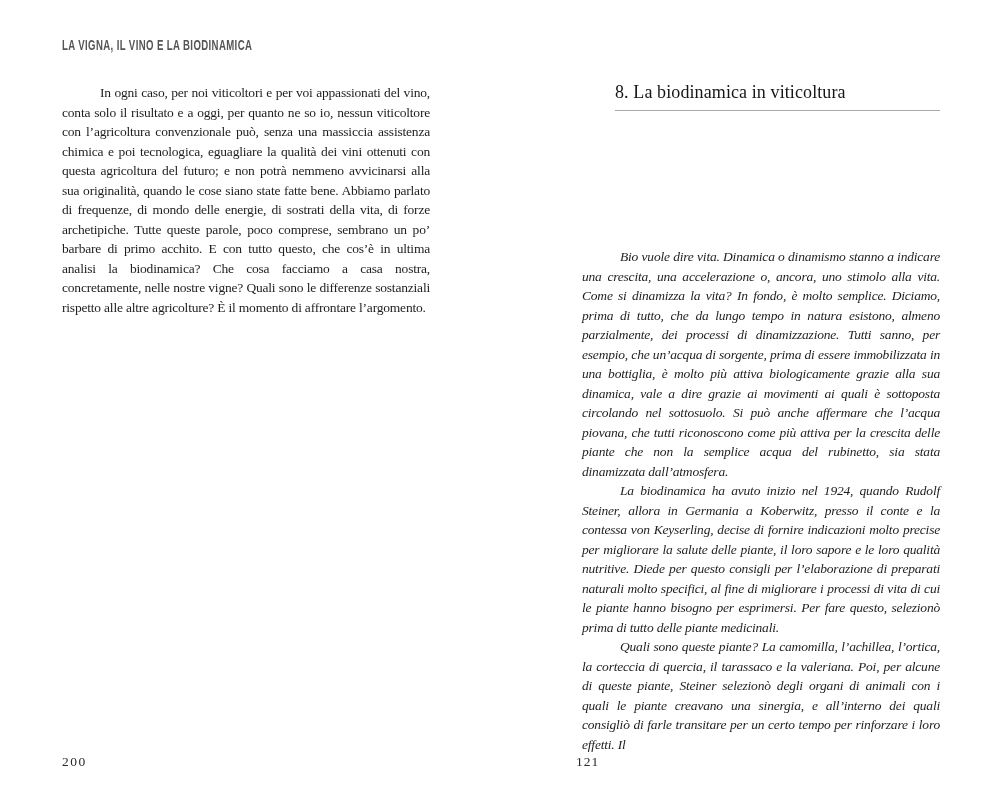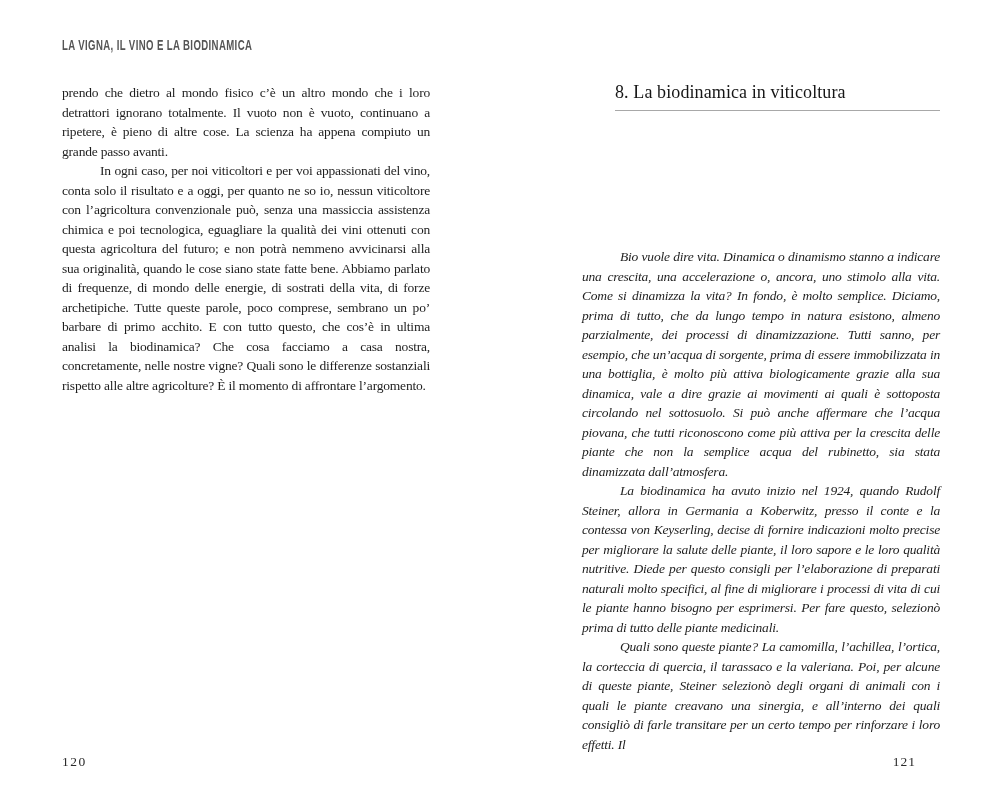--- a/index.html
+++ b/index.html
@@ -85,40 +85,38 @@
     font-size: 13.5px;
     color: #2a2a2a;
     letter-spacing: 1.5px;
     font-feature-settings: "onum" 1;
     font-variant-numeric: oldstyle-nums;
   }
   .folio-left {
     left: 62px;
   }
   .folio-right {
-    left: 558px;
+    left: 576px;
     width: 358px;
-    text-align: right;
     letter-spacing: 1px;
   }
 </style>
 </head>
 <body>
 
 <div class="spread">
 
   <div>
     <div class="running-head">LA VIGNA, IL VINO E LA BIODINAMICA</div>
 
     <div class="bodytext body-left">
-      <p class="no-indent">prendo che dietro al mondo fisico c’è un altro mondo che i loro detrattori ignorano totalmente. Il vuoto non è vuoto, continuano a ripetere, è pieno di altre cose. La scienza ha appena compiuto un grande passo avanti.</p>
       <p>In ogni caso, per noi viticoltori e per voi appassionati del vino, conta solo il risultato e a oggi, per quanto ne so io, nessun viticoltore con l’agricoltura convenzionale può, senza una massiccia assistenza chimica e poi tecnologica, eguagliare la qualità dei vini ottenuti con questa agricoltura del futuro; e non potrà nemmeno avvicinarsi alla sua originalità, quando le cose siano state fatte bene. Abbiamo parlato di frequenze, di mondo delle energie, di sostrati della vita, di forze archetipiche. Tutte queste parole, poco comprese, sembrano un po’ barbare di primo acchito. E con tutto questo, che cos’è in ultima analisi la biodinamica? Che cosa facciamo a casa nostra, concretamente, nelle nostre vigne? Quali sono le differenze sostanziali rispetto alle altre agricolture? È il momento di affrontare l’argomento.</p>
     </div>
 
-    <div class="folio folio-left">120</div>
+    <div class="folio folio-left">200</div>
   </div>
 
   <div>
     <div class="chapter-block">
       <h1 class="chapter-title">8. La biodinamica in viticoltura</h1>
     </div>
 
     <div class="bodytext body-right">
       <p>Bio vuole dire vita. Dinamica o dinamismo stanno a indicare una crescita, una accelerazione o, ancora, uno stimolo alla vita. Come si dinamizza la vita? In fondo, è molto semplice. Diciamo, prima di tutto, che da lungo tempo in natura esistono, almeno parzialmente, dei processi di dinamizzazione. Tutti sanno, per esempio, che un’acqua di sorgente, prima di essere immobilizzata in una bottiglia, è molto più attiva biologicamente grazie alla sua dinamica, vale a dire grazie ai movimenti ai quali è sottoposta circolando nel sottosuolo. Si può anche affermare che l’acqua piovana, che tutti riconoscono come più attiva per la crescita delle piante che non la semplice acqua del rubinetto, sia stata dinamizzata dall’atmosfera.</p>
       <p>La biodinamica ha avuto inizio nel 1924, quando Rudolf Steiner, allora in Germania a Koberwitz, presso il conte e la contessa von Keyserling, decise di fornire indicazioni molto precise per migliorare la salute delle piante, il loro sapore e le loro qualità nutritive. Diede per questo consigli per l’elaborazione di preparati naturali molto specifici, al fine di migliorare i processi di vita di cui le piante hanno bisogno per esprimersi. Per fare questo, selezionò prima di tutto delle piante medicinali.</p>

